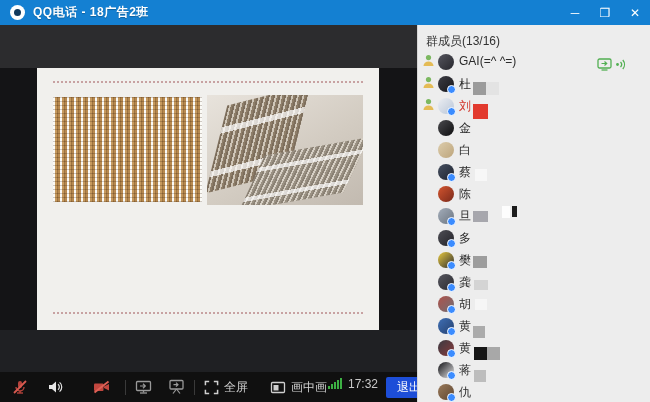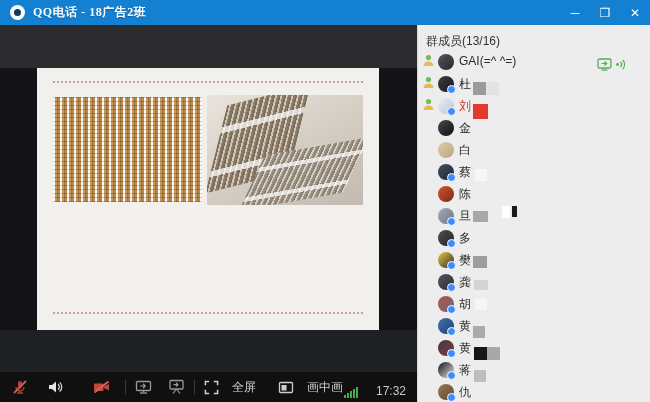--- a/index.html
+++ b/index.html
@@ -6,21 +6,21 @@
     font-family:"Liberation Sans","DejaVu Sans",sans-serif;background:#000;}
   .app{position:absolute;left:0;top:0;width:650px;height:402px;}
 
   
   .titlebar{position:absolute;left:0;top:0;width:650px;height:25px;background:#1480d2;
     display:flex;align-items:center;color:#fff;}
   .cam-icon{width:15px;height:15px;border-radius:50%;background:#fff;margin:0 8px 0 10px;
     position:relative;flex:0 0 auto;}
   .cam-icon::after{content:"";position:absolute;left:4px;top:4px;width:7px;height:7px;
     border-radius:50%;background:#123a5e;}
-  .win-title{font-size:12px;font-weight:bold;letter-spacing:.5px;text-shadow:0 1px 1px rgba(0,0,0,.25);font-family:Liberation Serif, serif;}
+  .win-title{font-size:12px;font-weight:bold;letter-spacing:.5px;text-shadow:0 1px 1px rgba(0,0,0,.25);}
   .win-controls{margin-left:auto;display:flex;align-items:center;height:100%;}
   .win-btn{width:30px;height:100%;display:flex;align-items:center;justify-content:center;
     color:#fff;font-size:12px;cursor:default;}
 
   
   .video-area{position:absolute;left:0;top:25px;width:417px;height:347px;background:#141416;}
   .strip-top{position:absolute;left:0;top:0;width:417px;height:43px;background:#2c2c2e;}
   .strip-bottom{position:absolute;left:0;top:305px;width:417px;height:42px;background:#1f2023;}
 
   .slide{position:absolute;left:37px;top:43px;width:342px;height:262px;background:#f1f0ed;}
@@ -43,23 +43,23 @@
       linear-gradient(0deg, rgba(0,0,0,0) 0 16%, rgba(255,255,255,.7) 16% 24%, rgba(0,0,0,0) 24% 70%, rgba(255,255,255,.7) 70% 78%, rgba(0,0,0,0) 78%),
       repeating-linear-gradient(90deg,#8a8174 0 2px,#d6cfc4 2px 4px,#9a9183 4px 6px);}
 
   .slide-text{position:absolute;left:20px;top:158px;width:306px;font-size:12px;line-height:14.5px;
     font-weight:bold;color:#b73a74;}
 
   
   .toolbar{position:absolute;left:0;top:372px;width:417px;height:30px;background:#101010;
     display:flex;align-items:center;padding:0 8px;box-sizing:border-box;}
   .tb-btn{display:flex;align-items:center;flex:0 0 auto;cursor:default;}
-  .tb-label{font-size:12px;color:#d2d2d2;margin-left:13px;}
+  .tb-label{font-size:12px;color:#d2d2d2;margin-left:5px;}
   .tb-div{width:1px;height:15px;background:#3a3a3a;margin:0 9px;flex:0 0 auto;}
-  .tb-right{margin-left:auto;display:flex;align-items:flex-end;gap:12px;}
+  .tb-right{margin-left:auto;display:flex;align-items:flex-start;}
   .sigbars{display:flex;align-items:flex-end;height:12px;margin-right:6px;}
   .sigbars i{display:block;width:2px;margin-left:1px;background:#3cb043;}
   .tb-time{font-size:12px;color:#c8c8c8;margin-right:8px;}
   .exit-btn{width:46px;height:21px;background:#1d4ed8;border-radius:2px;color:#fff;
     font-size:12px;display:flex;align-items:center;justify-content:center;}
 
   
   .panel{position:absolute;left:417px;top:25px;width:233px;height:377px;background:#ededed;
     border-left:1px solid #d6d6d6;box-sizing:border-box;overflow:hidden;}
   .panel-header{font-size:12px;color:#333;padding:8px 0 4px 8px;}

